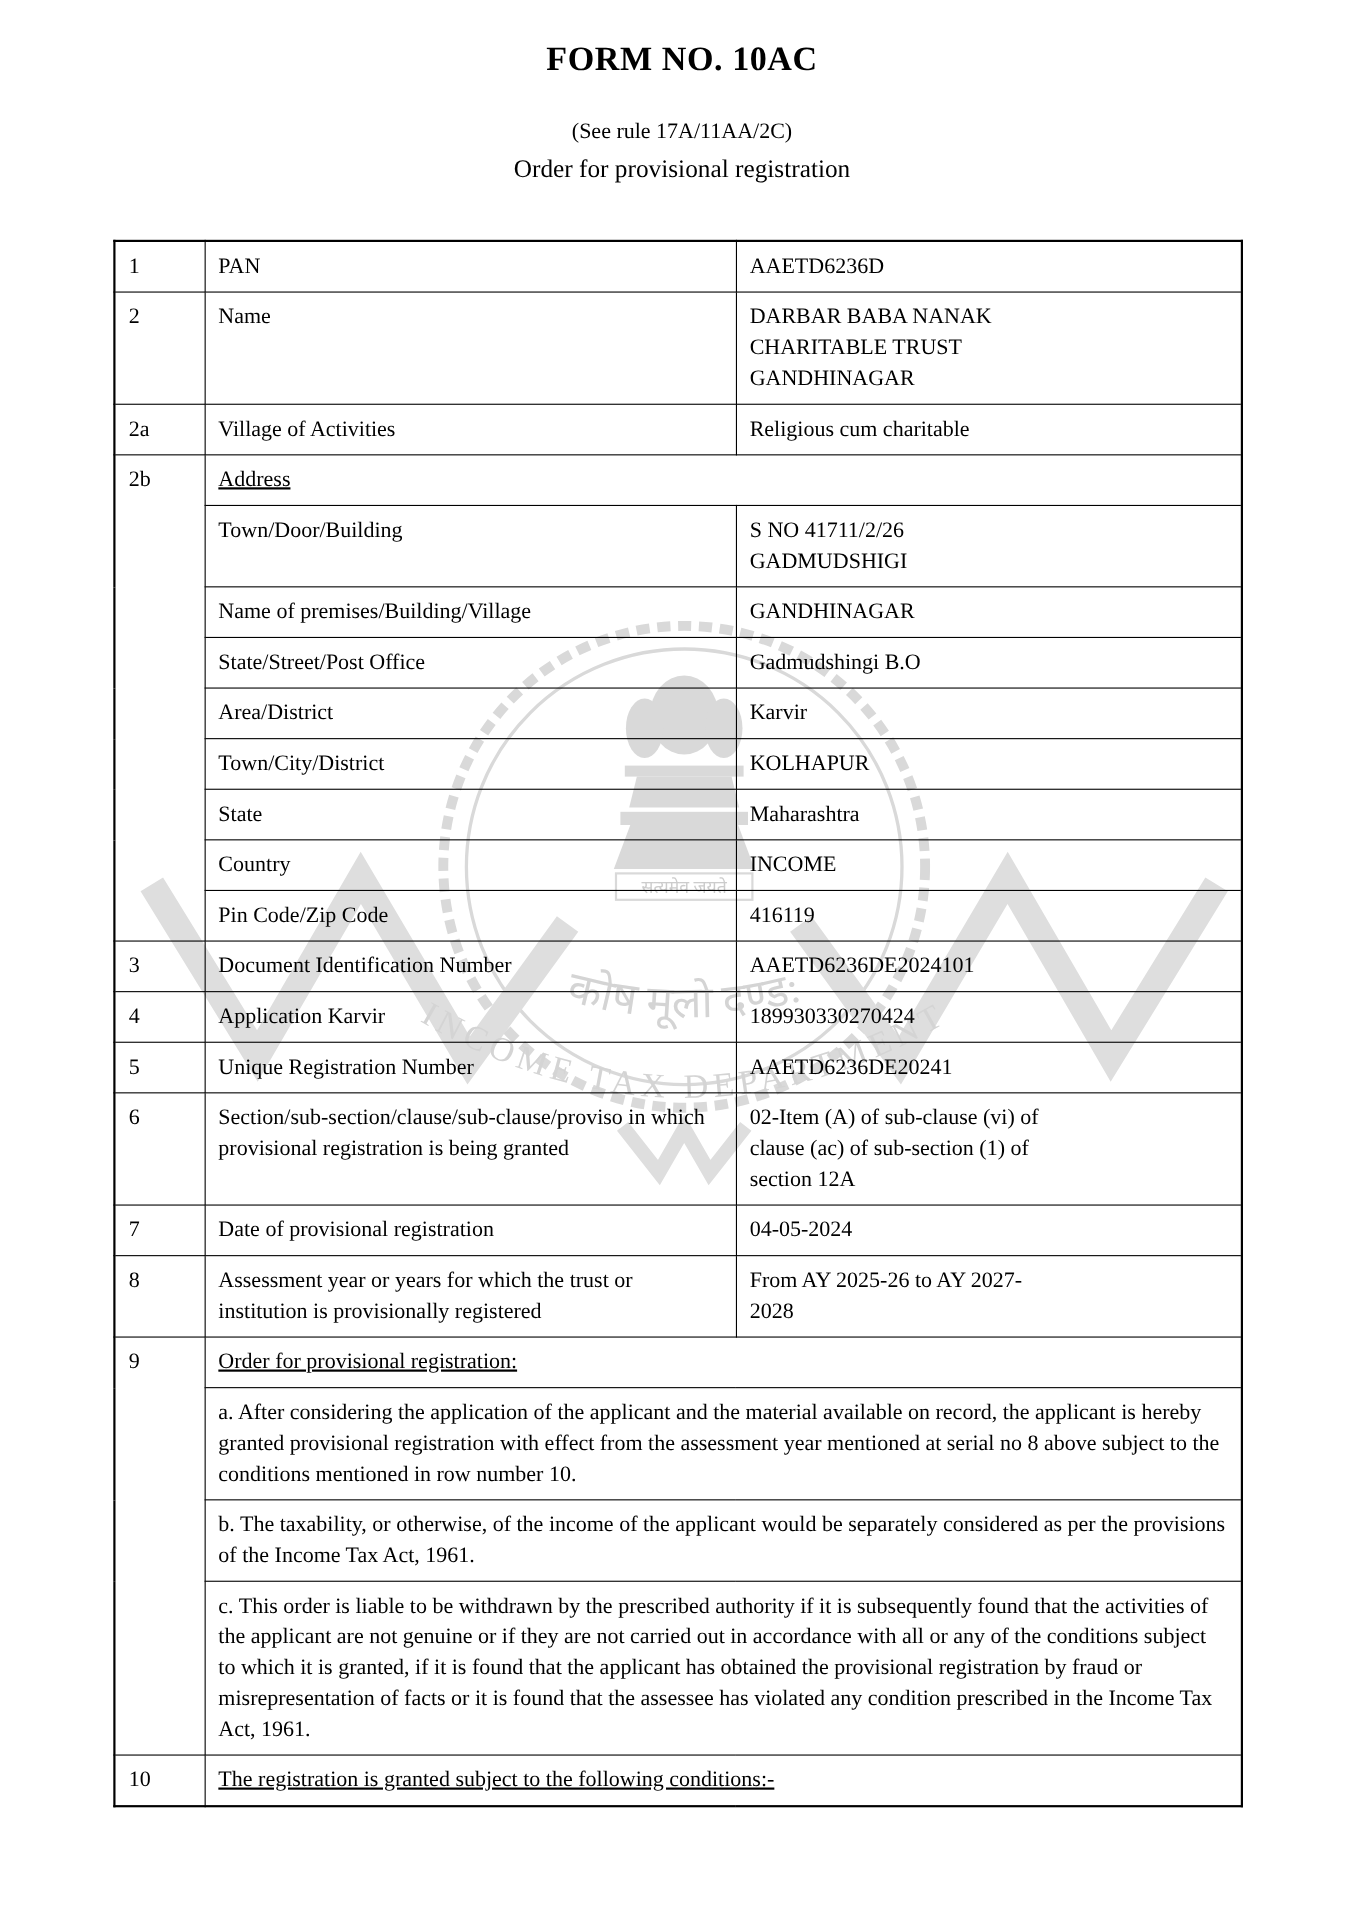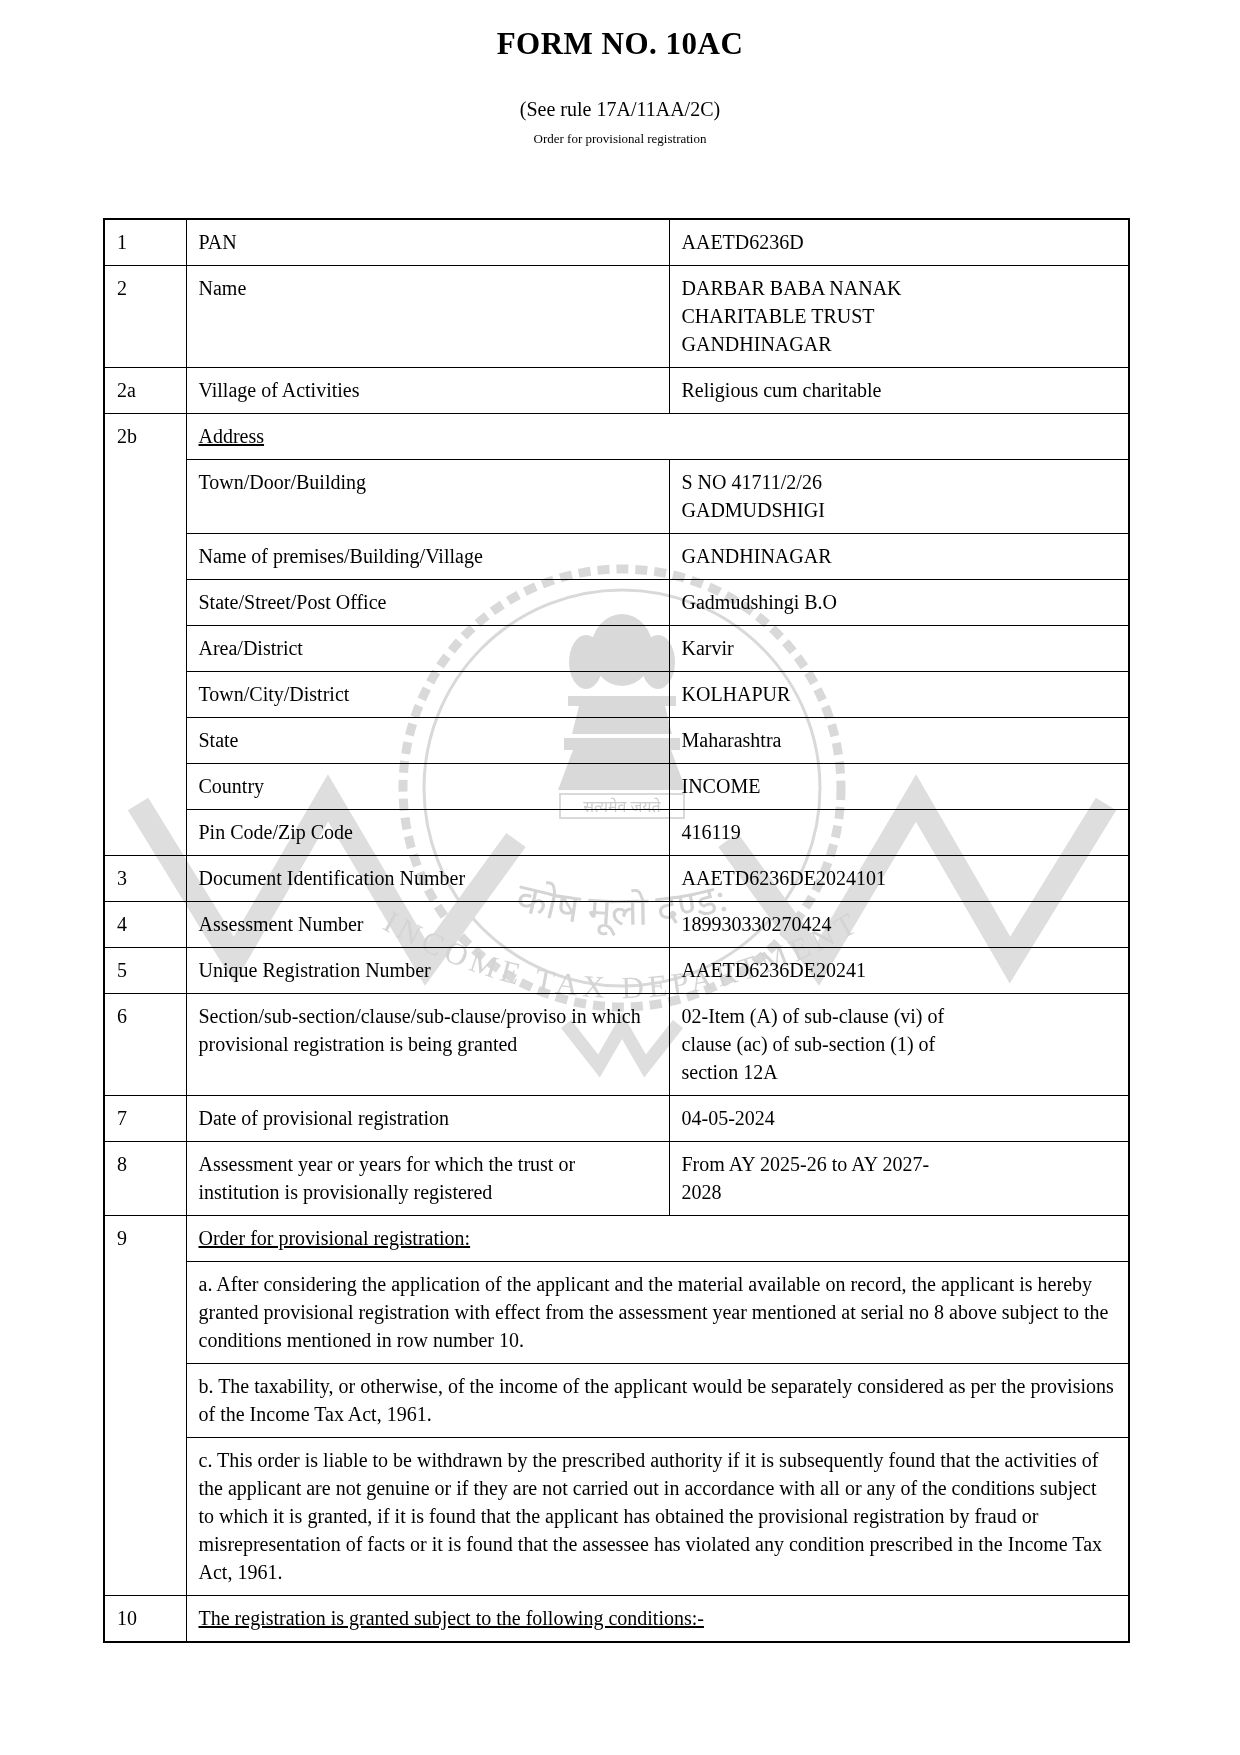--- a/index.html
+++ b/index.html
@@ -7,38 +7,38 @@
     width: 1240px;
     height: 1755px;
     background: #ffffff;
     color: #000000;
     font-family: "Liberation Serif", "DejaVu Serif", serif;
     position: relative;
     overflow: hidden;
   }
   .page-header {
     position: absolute;
-    top: 26px;
+    top: 36px;
     left: 0;
     width: 1240px;
     text-align: center;
     z-index: 2;
   }
   .form-title {
     font-size: 31px;
     font-weight: 700;
     letter-spacing: 0.5px;
   }
   .rule-line {
     margin-top: 36px;
     font-size: 20px;
   }
   .order-line {
     margin-top: 10px;
-    font-size: 13px;
+    font-size: 23px;
   }
   .watermark {
     position: absolute;
     left: 100px;
     top: 492px;
     width: 1040px;
     height: 630px;
     z-index: 0;
   }
   table.doc-table {
@@ -173,21 +173,21 @@
       <td class="label-cell">Pin Code/Zip Code</td>
       <td class="value-cell">416119</td>
     </tr>
     <tr>
       <td class="num-cell">3</td>
       <td class="label-cell">Document Identification Number</td>
       <td class="value-cell">AAETD6236DE2024101</td>
     </tr>
     <tr>
       <td class="num-cell">4</td>
-      <td class="label-cell">Assessment Number</td>
+      <td class="label-cell">Application Karvir</td>
       <td class="value-cell">189930330270424</td>
     </tr>
     <tr>
       <td class="num-cell">5</td>
       <td class="label-cell">Unique Registration Number</td>
       <td class="value-cell">AAETD6236DE20241</td>
     </tr>
     <tr>
       <td class="num-cell">6</td>
       <td class="label-cell">Section/sub-section/clause/sub-clause/proviso in which provisional registration is being granted</td>

